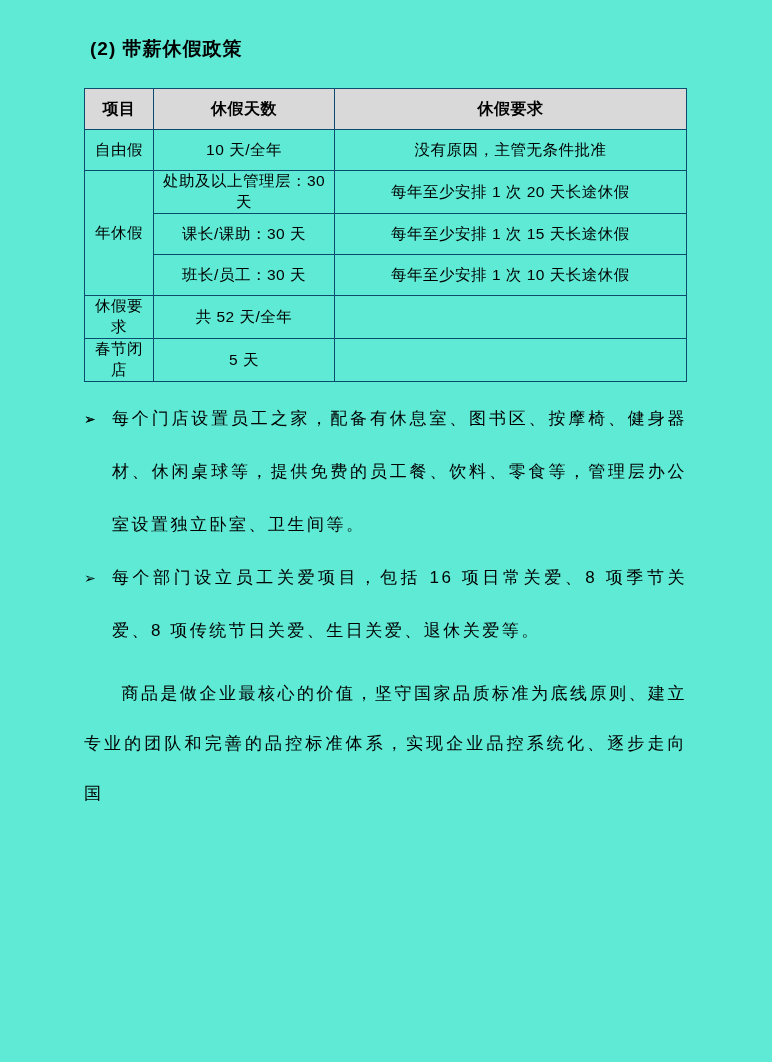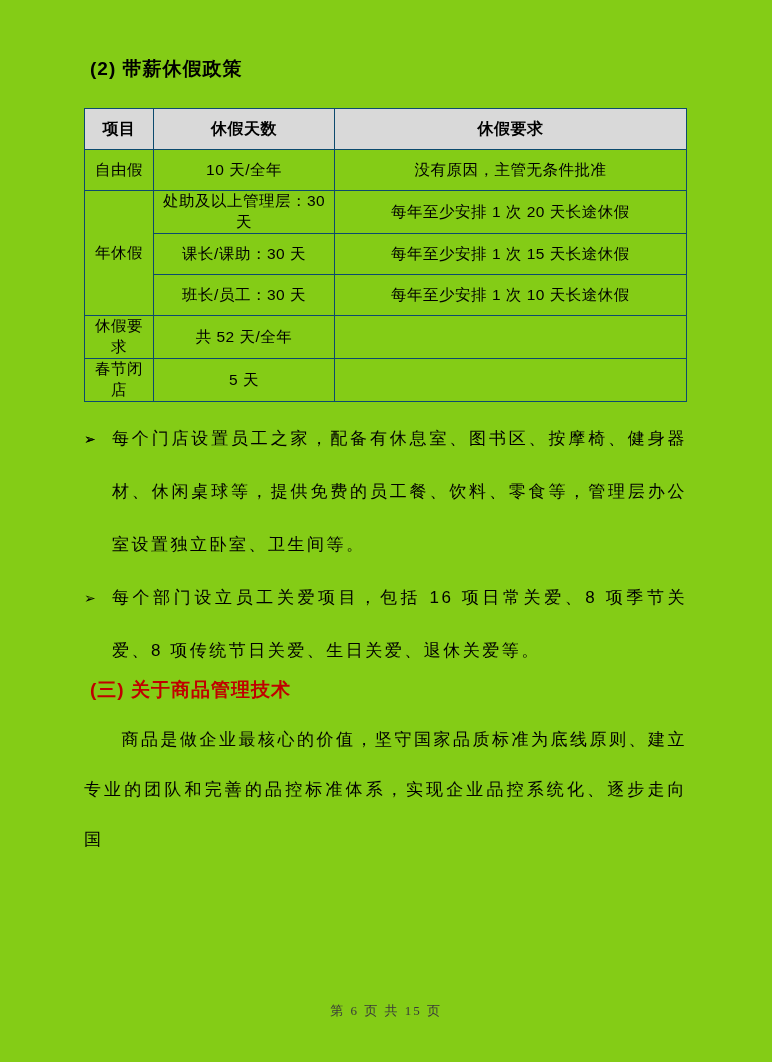--- a/index.html
+++ b/index.html
@@ -1,22 +1,22 @@
 <!DOCTYPE html>
 <html><head>
 <meta charset="utf-8">
 <style>
   html, body { margin: 0; padding: 0; background: #ffffff; }
   .page {
     position: relative;
     width: 772px;
     height: 1062px;
-    background: #84cc16;
+    background: #5eead4;
     box-sizing: border-box;
-    padding: 56px 85px 0 84px;
+    padding: 36px 85px 0 84px;
     font-family: "Liberation Sans", sans-serif;
     color: #000000;
     overflow: hidden;
   }
   h2.sec {
     font-size: 19px;
     font-weight: bold;
     margin: 0;
     margin-left: 6px;
     letter-spacing: 1px;
@@ -155,19 +155,17 @@
     <li>
       <span class="marker">➢</span>
       <span>每个门店设置员工之家，配备有休息室、图书区、按摩椅、健身器材、休闲桌球等，提供免费的员工餐、饮料、零食等，管理层办公室设置独立卧室、卫生间等。</span>
     </li>
     <li>
       <span class="marker">➢</span>
       <span>每个部门设立员工关爱项目，包括 16 项日常关爱、8 项季节关爱、8 项传统节日关爱、生日关爱、退休关爱等。</span>
     </li>
   </ul>
 
-  <h2 class="sec red sec-product">(三) 关于商品管理技术</h2>
 
   <p class="body-para">商品是做企业最核心的价值，坚守国家品质标准为底线原则、建立专业的团队和完善的品控标准体系，实现企业品控系统化、逐步走向国</p>
 
-  <div class="page-footer">第 6 页 共 15 页</div>
 
 </div>
 
 </body></html>

